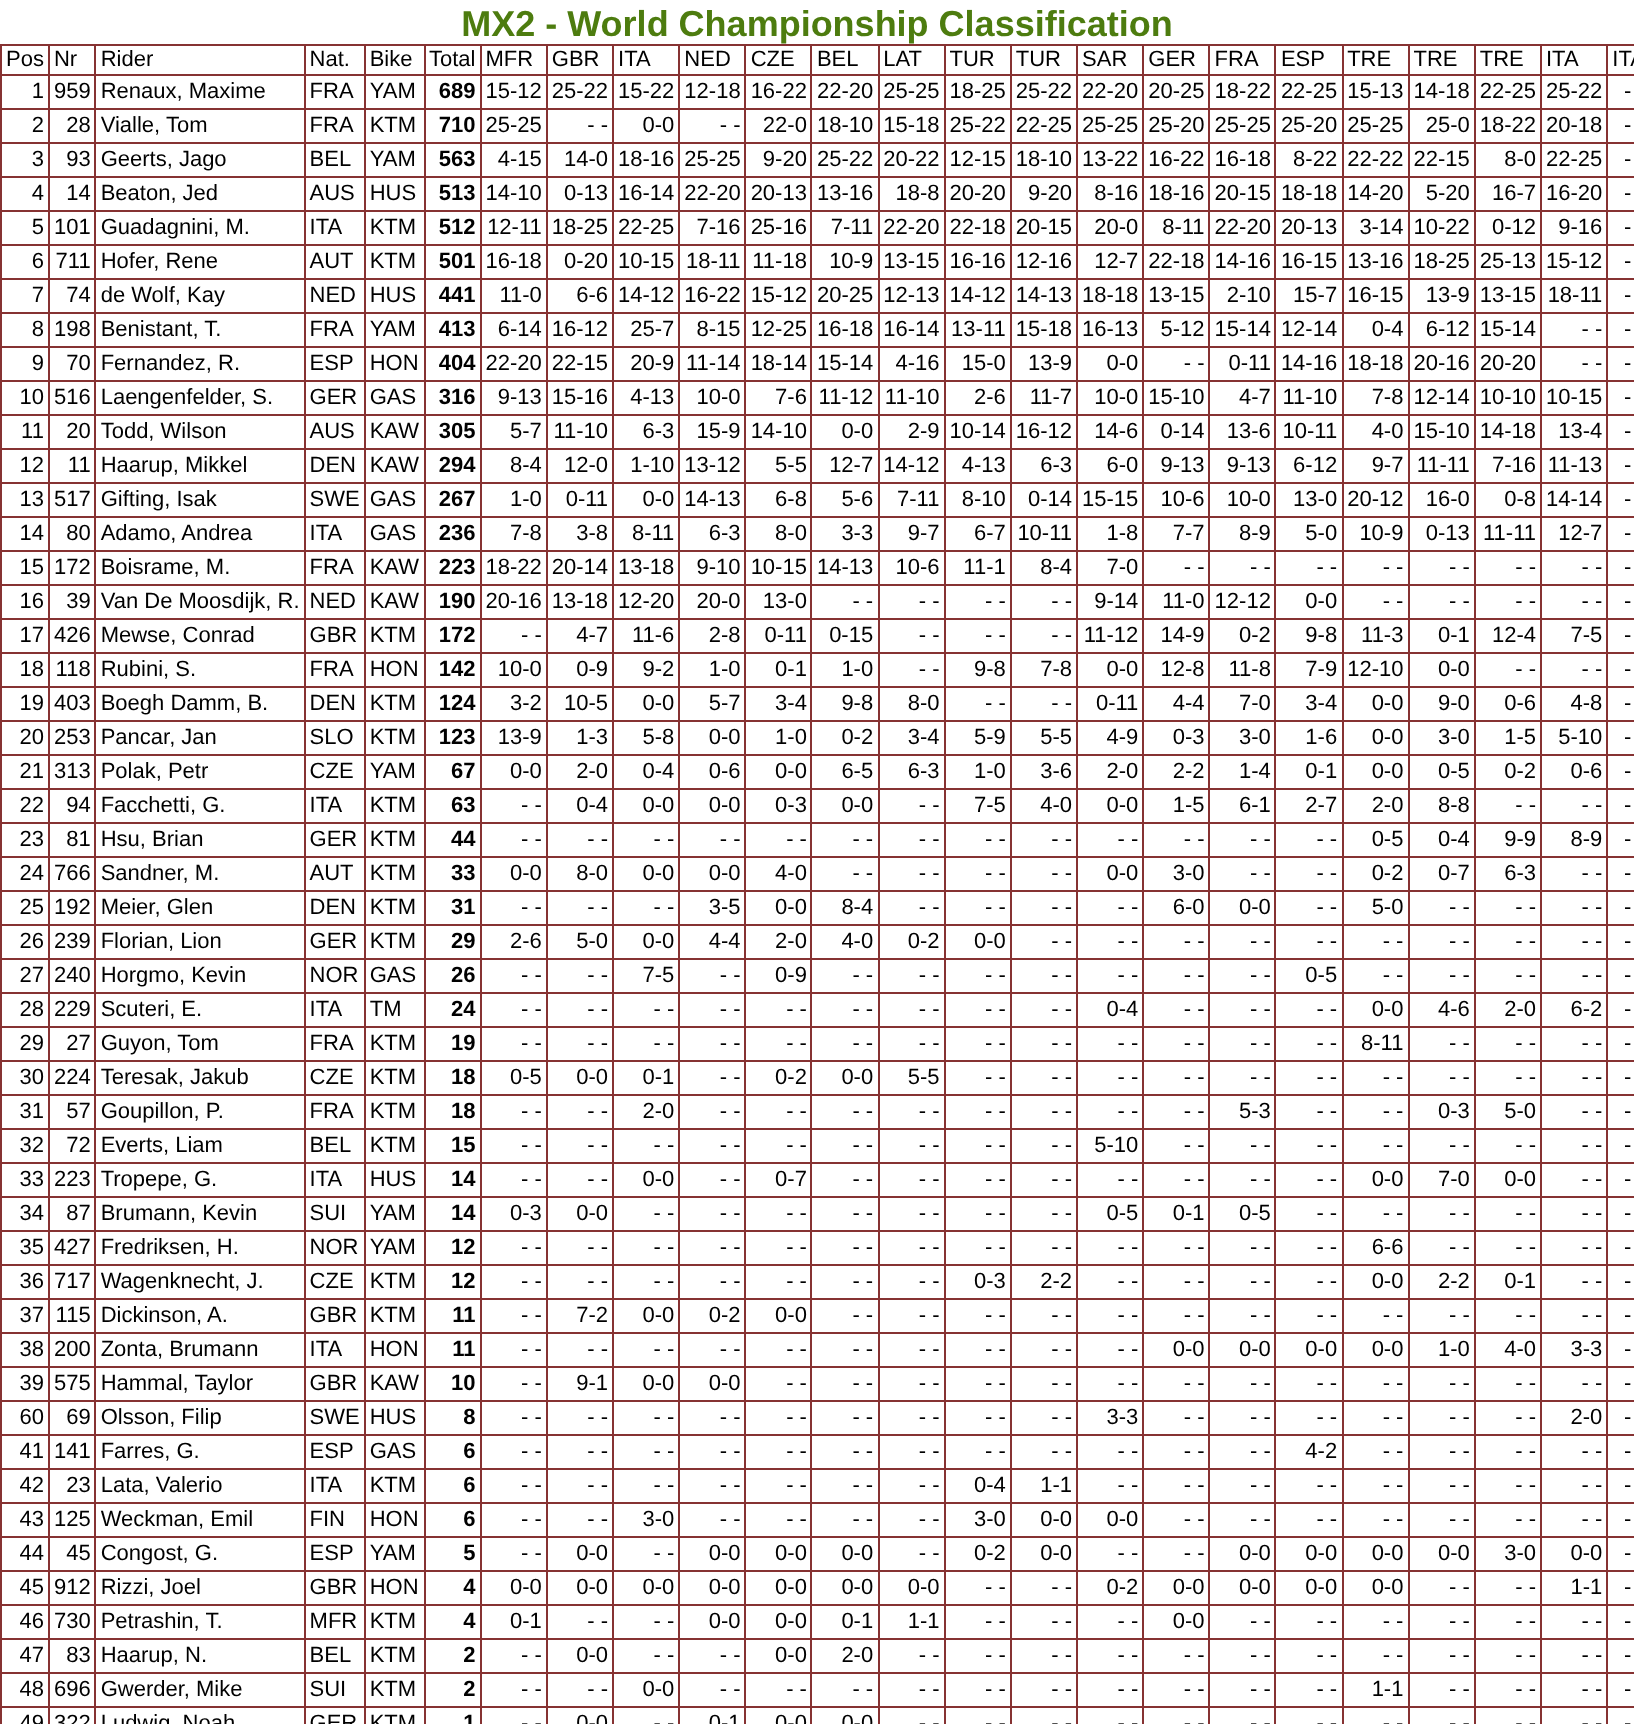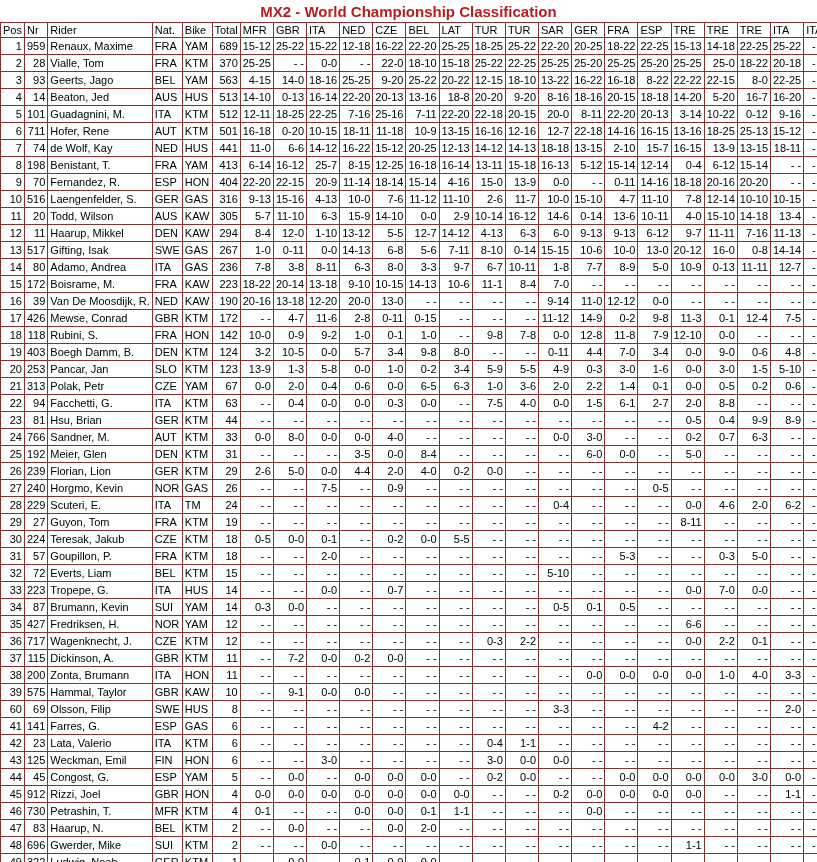--- a/index.html
+++ b/index.html
@@ -2,34 +2,34 @@
 <html><head>
 <meta charset="utf-8">
 <style>
   html,body{margin:0;padding:0;}
   body{
     width:817px;height:862px;overflow:hidden;background:#ffffff;
     font-family:"Liberation Sans", sans-serif;color:#000000;
   }
   .title{
     height:22px;line-height:24px;text-align:center;
-    font-size:15px;font-weight:bold;color:#b91c1c;
+    font-size:18px;font-weight:bold;color:#4d7c0f;
   }
   table{
     border-collapse:collapse;table-layout:fixed;margin-left:0;
   }
   th,td{
     border:1px solid #863232;
     font-size:11px;line-height:15px;height:16px;
     padding:0 2px;white-space:nowrap;overflow:hidden;
     font-weight:normal;text-align:left;vertical-align:middle;
   }
   thead th{height:14px;line-height:14px;}
   td.num{text-align:right;}
-  td.total{text-align:right;font-weight:normal;}
+  td.total{text-align:right;font-weight:bold;}
   td.name{text-align:left;}
 </style>
 </head>
 <body>
 
 <div class="title">MX2 - World Championship Classification</div>
 
 <table>
   <colgroup>
       <col style="width: 21px;">
@@ -111,21 +111,21 @@
         <td class="num">22-25</td>
         <td class="num">25-22</td>
         <td class="num">- -</td>
       </tr>
       <tr>
         <td class="num">2</td>
         <td class="num">28</td>
         <td class="name">Vialle, Tom</td>
         <td class="name">FRA</td>
         <td class="name">KTM</td>
-        <td class="total">370</td>
+        <td class="total">710</td>
         <td class="num">25-25</td>
         <td class="num">- -</td>
         <td class="num">0-0</td>
         <td class="num">- -</td>
         <td class="num">22-0</td>
         <td class="num">18-10</td>
         <td class="num">15-18</td>
         <td class="num">25-22</td>
         <td class="num">22-25</td>
         <td class="num">25-25</td>

